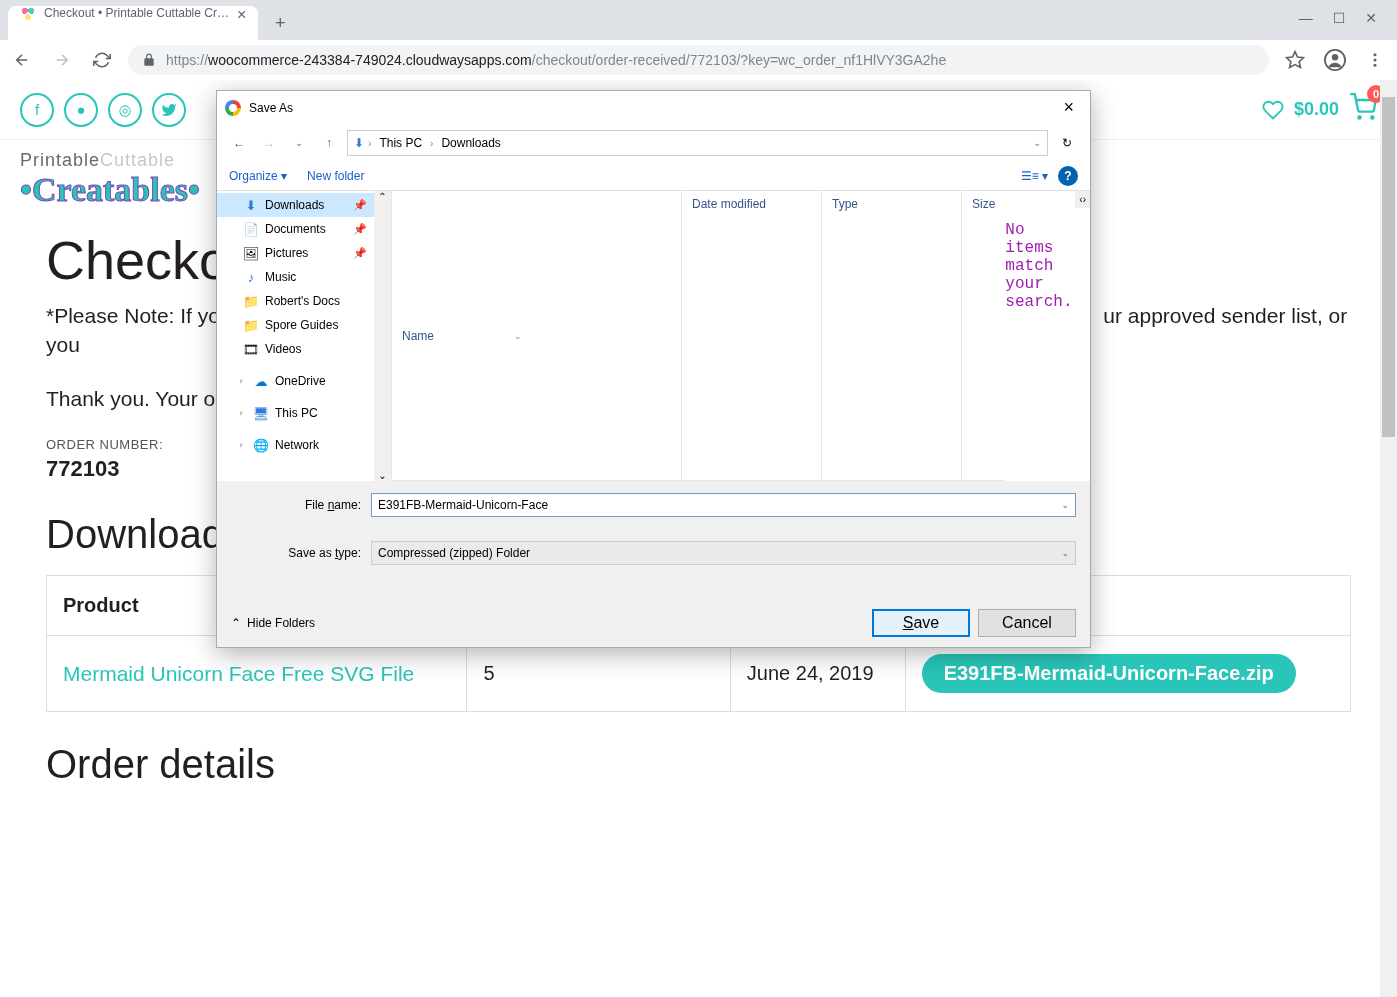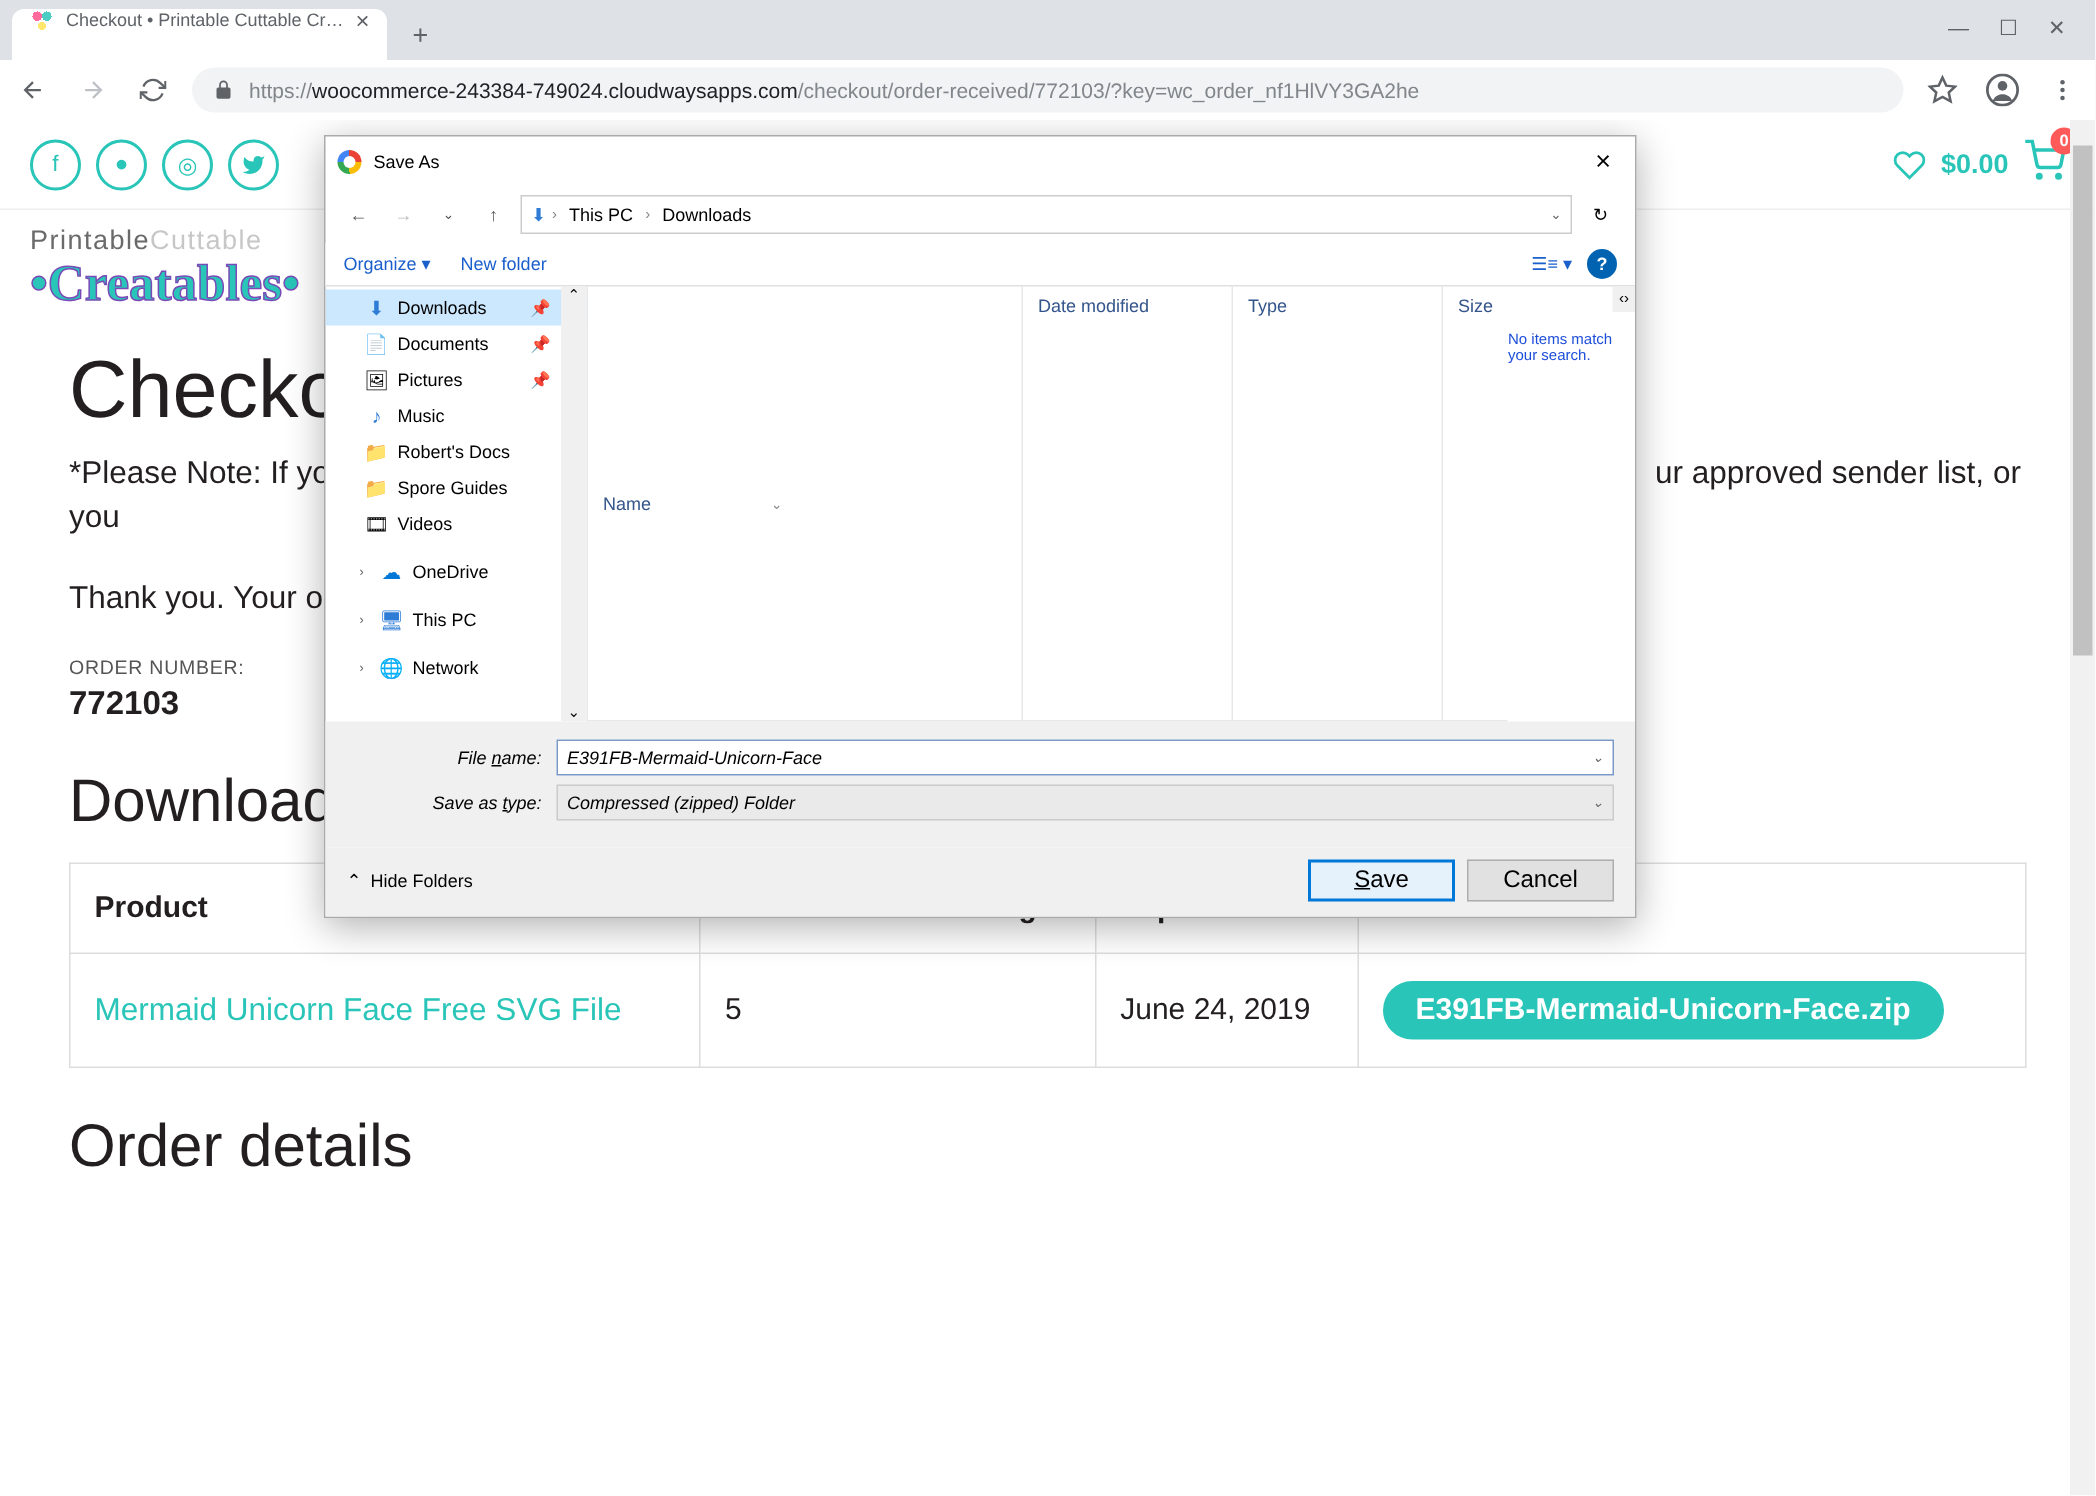--- a/index.html
+++ b/index.html
@@ -71,24 +71,24 @@
 .tree-item { display: flex; align-items: center; gap: 6px; padding: 4px 4px 4px 26px; font-size: 12px; }
 .tree-item.sel { background: #cce8ff; }
 .ti-icon { width: 16px; height: 16px; display: inline-flex; align-items: center; justify-content: center; font-size: 13px; }
 .folder-ic { color: #ffd36b; }
 .pin-ic { color: #888; font-size: 11px; margin-left: auto; margin-right: 20px; }
 .tree-item.lev2 { padding-left: 18px; }
 .tree-exp { width: 12px; color: #666; font-size: 9px; text-align: center; }
 .dlg-files { flex: 1; display: flex; flex-direction: row; }
 .file-head { display: flex; border-bottom: 1px solid #e8e8e8; }
 .file-col { padding: 6px 10px; font-size: 12px; color: #34558b; border-right: 1px solid #e8e8e8; }
-.file-empty { flex: 1; display: flex; align-items: flex-start; justify-content: center; padding-top: 30px; color: #1d4ed8; font-size: 10px; }
+.file-empty { flex: 1; display: flex; align-items: flex-start; justify-content: center; padding-top: 30px; color: #a21caf; font-size: 16px; font-family: Liberation Mono, monospace; }
 .file-scroll { height: 17px; background: #f0f0f0; display: flex; align-items: center; justify-content: space-between; padding: 0 4px; }
 .dlg-bottom { background: #f0f0f0; padding: 12px 14px; }
-.frow { display: flex; align-items: center; gap: 10px; margin-bottom: 6px; font-style: italic; }
+.frow { display: flex; align-items: center; gap: 10px; margin-bottom: 24px; }
 .flabel { width: 130px; text-align: right; font-size: 12px; }
 .flabel u { text-decoration: underline; }
 .finput { flex: 1; border: 1px solid #7a99c8; background: #fff; height: 24px; padding: 0 6px; font-size: 12px; display: flex; align-items: center; justify-content: space-between; }
 .fselect { flex: 1; border: 1px solid #ccc; background: #eaeaea; height: 24px; padding: 0 6px; font-size: 12px; display: flex; align-items: center; justify-content: space-between; }
 .dlg-footer { display: flex; align-items: center; padding: 8px 14px 10px; background: #f0f0f0; }
 .hide-folders { font-size: 12px; display: flex; align-items: center; gap: 6px; }
 .dlg-btn { width: 98px; height: 28px; border: 1px solid #adadad; background: #e1e1e1; font-size: 16px; margin-left: 8px; }
 .dlg-btn.primary { border: 2px solid #0078d7; background: #e5f1fb; }
 .dlg-buttons { margin-left: auto; display: flex; }
 

